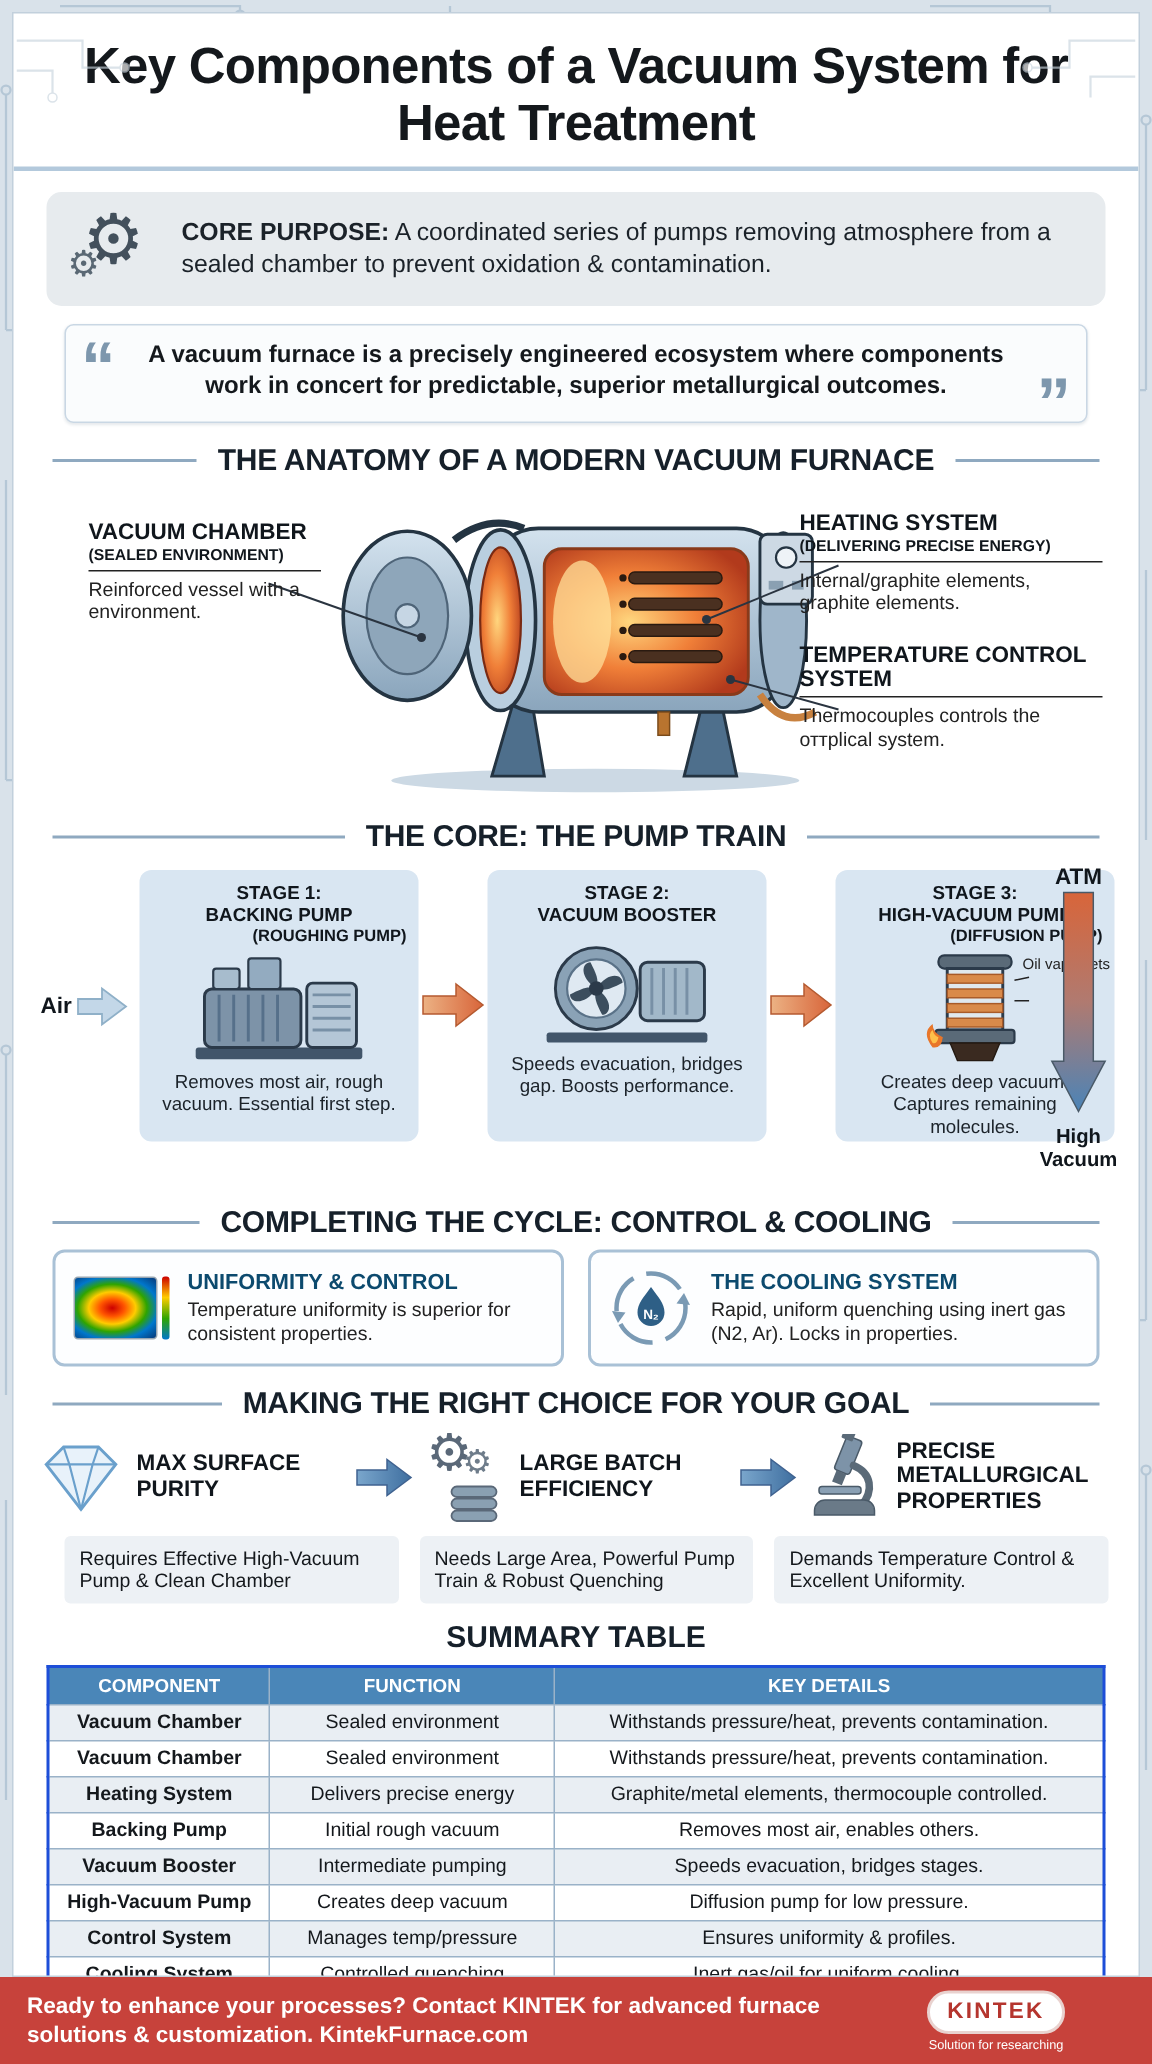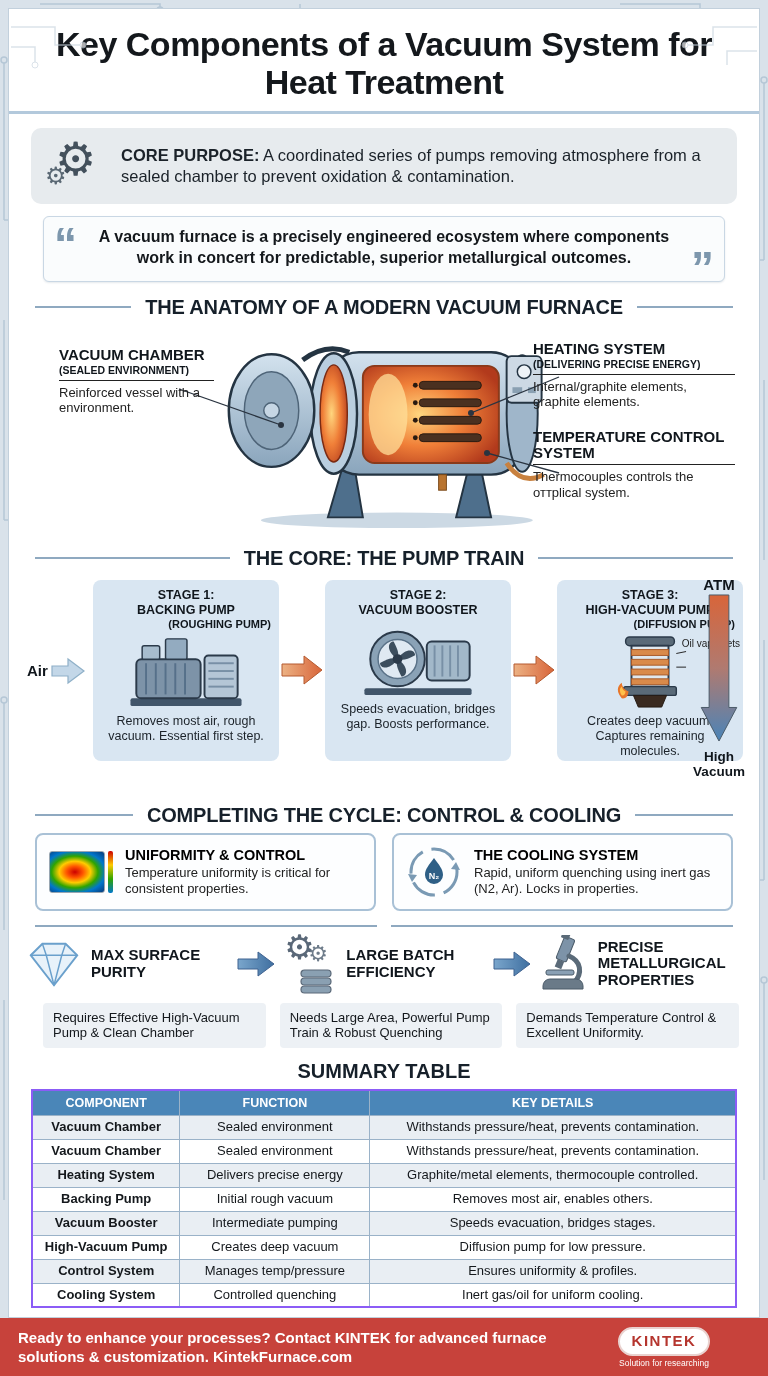--- a/index.html
+++ b/index.html
@@ -59,41 +59,41 @@
   .pump-svg { display:block; margin:4px auto 0; }
   .oil-note { position:absolute; right:3px; top:58px; font-size:10px; line-height:1.15; color:#222; text-align:left; }
   .oil-note::before { content:""; display:block; }
   .pressure { position:absolute; right:0px; top:0px; width:64px; text-align:center; }
   .p-atm { font-weight:800; font-size:15px; color:#10161c; }
   .p-hv { font-weight:800; font-size:13.5px; line-height:1.12; color:#10161c; margin-top:2px; }
 
   
   .cards { display:flex; gap:16px; margin:6px 26px 0; }
   .card { flex:1; border:2px solid #a9c1d6; border-radius:8px; background:#fdfeff; padding:9px 12px; display:flex; gap:12px; align-items:center; min-height:74px; }
-  .card .k-title { font-weight:800; font-size:14.5px; color:#000000; margin-bottom:2px; }
+  .card .k-title { font-weight:800; font-size:14.5px; color:#0c4a6e; margin-bottom:2px; }
   .card .k-desc { font-size:13px; line-height:1.22; color:#222; }
   .heatmap-wrap { display:flex; gap:3px; align-items:center; flex:none; }
   .heatmap { width:56px; height:42px; border-radius:3px; border:1px solid #98a6b2;
     background:radial-gradient(ellipse at 46% 50%, #cc0000 0%, #ff5500 20%, #ffcc00 38%, #2fa400 56%, #0077cc 74%, #083a7a 100%); }
   .heatscale { width:5px; height:42px; border-radius:2px;
     background:linear-gradient(#cc0000,#ffcc00,#2fa400,#0077cc); }
 
   
   .choice-row { display:flex; align-items:center; margin:8px 16px 0; gap:4px; }
   .choice-item { display:flex; align-items:center; gap:8px; flex:1; min-width:0; }
   .choice-title { font-weight:800; font-size:15px; line-height:1.12; color:#10161c; }
   .gears-wrap { position:relative; width:58px; height:58px; flex:none; }
   .gearA { position:absolute; left:4px; top:-8px; font-size:34px; color:#5a6878; }
   .gearB { position:absolute; left:28px; top:6px; font-size:22px; color:#6e7c8a; }
   .cyl-stack { position:absolute; left:18px; top:34px; }
   .choice-descs { display:flex; gap:14px; margin:10px 20px 0;padding-left:14px; }
   .choice-desc { flex:1; background:#edf1f5; border-radius:4px; padding:7px 10px; font-size:13px; line-height:1.2; color:#14181c; }
 
   
-  table { width:calc(100% - 44px); margin:6px 22px 0; border-collapse:collapse; font-size:13px; color:#14181c; border:2px solid #8b5cf6; }
+  table { width:calc(100% - 44px); margin:6px 22px 0; border-collapse:collapse; font-size:13px; color:#14181c; border:2px solid #1d4ed8; }
   th { background:#4a86b8; color:#fff; font-size:12.5px; font-weight:800; padding:5px 6px; border:1px solid #9ab2c8; }
   td { border:1px solid #9ab2c8; padding:4px 6px; text-align:center; line-height:1.15; }
   tbody tr:nth-child(odd) { background:#e9eef3; }
   td.comp { font-weight:700; }
 
   
   .footer { position:absolute; left:0; right:0; bottom:0; height:58px; background:#c7423b; z-index:2; display:flex; align-items:center; padding:0 14px 0 18px; }
   .footer-text { flex:1; color:#fff; font-size:15px; font-weight:700; line-height:1.28; max-width:585px; }
   .logo { width:122px; text-align:center; flex:none; }
   .logo-pill { display:inline-block; background:#fff; border-radius:16px; padding:3px 12px 4px; border:2px solid #e9d2cf; }
@@ -387,40 +387,41 @@
     </div>
 
     <div class="cards">
       <div class="card">
         <div class="heatmap-wrap">
           <div class="heatmap"></div>
           <div class="heatscale"></div>
         </div>
         <div>
           <div class="k-title">UNIFORMITY &amp; CONTROL</div>
-          <div class="k-desc">Temperature uniformity is critical for consistent properties.</div>
+          <div class="k-desc">Temperature uniformity is superior for consistent properties.</div>
         </div>
       </div>
       <div class="card">
         <svg width="56" height="56" viewBox="0 0 56 56" style="flex:none">
           <circle cx="28" cy="28" r="23" stroke="#7a9ab4" stroke-width="3" fill="none" stroke-dasharray="26 9"></circle>
           <polygon points="50,18 54,26 45,25" fill="#7a9ab4"></polygon>
           <polygon points="6,38 2,30 11,31" fill="#7a9ab4"></polygon>
           <path d="M28 14 C33 21 37 25 37 31 a9 9 0 1 1 -18 0 C19 25 23 21 28 14 Z" fill="#2e5f86"></path>
           <text x="28" y="35" text-anchor="middle" font-size="9" font-weight="bold" fill="#ffffff">N₂</text>
         </svg>
         <div>
           <div class="k-title">THE COOLING SYSTEM</div>
           <div class="k-desc">Rapid, uniform quenching using inert gas (N2, Ar). Locks in properties.</div>
         </div>
       </div>
     </div>
 
     <div class="section-head">
       <div class="line"></div>
+      <div class="txt">MAKING THE RIGHT CHOICE FOR YOUR GOAL</div>
       <div class="line"></div>
     </div>
 
     <div class="choice-row">
       <div class="choice-item">
         <svg width="58" height="52" viewBox="0 0 60 52" style="flex:none">
           <polygon points="6,17 18,5 42,5 54,17 30,48" fill="#e8f2fa" stroke="#6aa0cc" stroke-width="2"></polygon>
           <path d="M6 17 H54 M18 5 L22 17 L30 48 M42 5 L38 17 L30 48 M22 17 H38" stroke="#6aa0cc" stroke-width="1.5" fill="none"></path>
         </svg>
         <div class="choice-title">MAX SURFACE PURITY</div>

